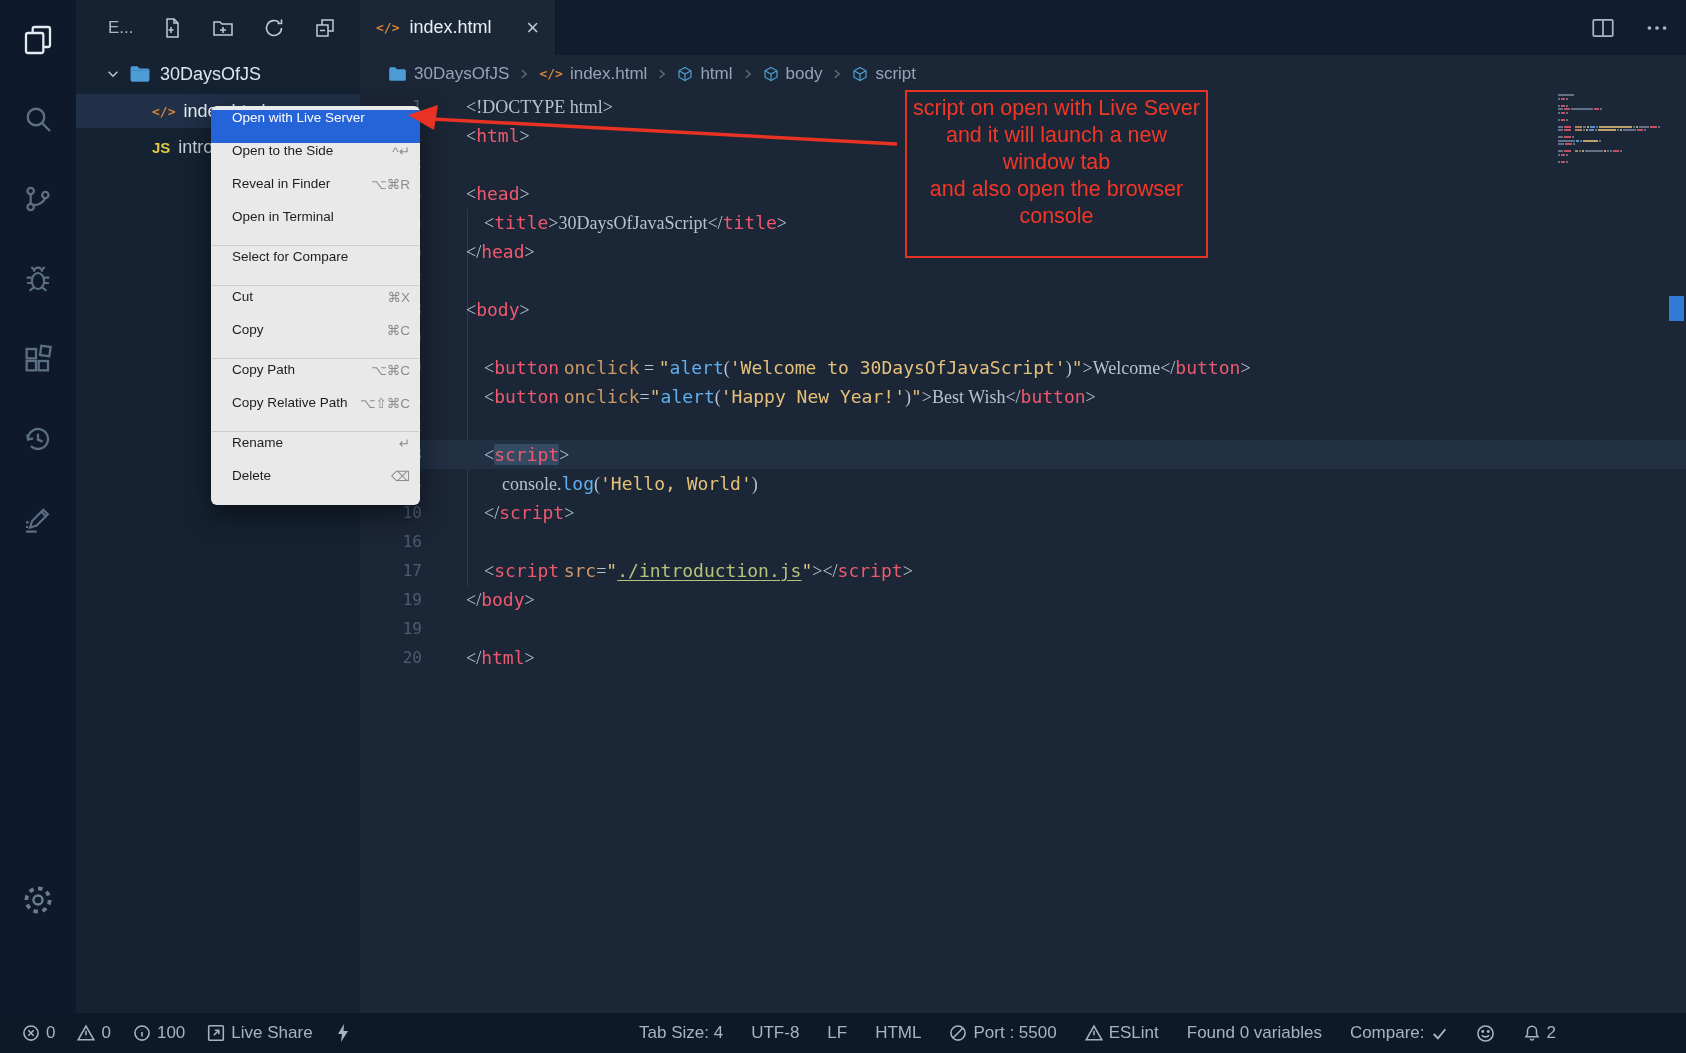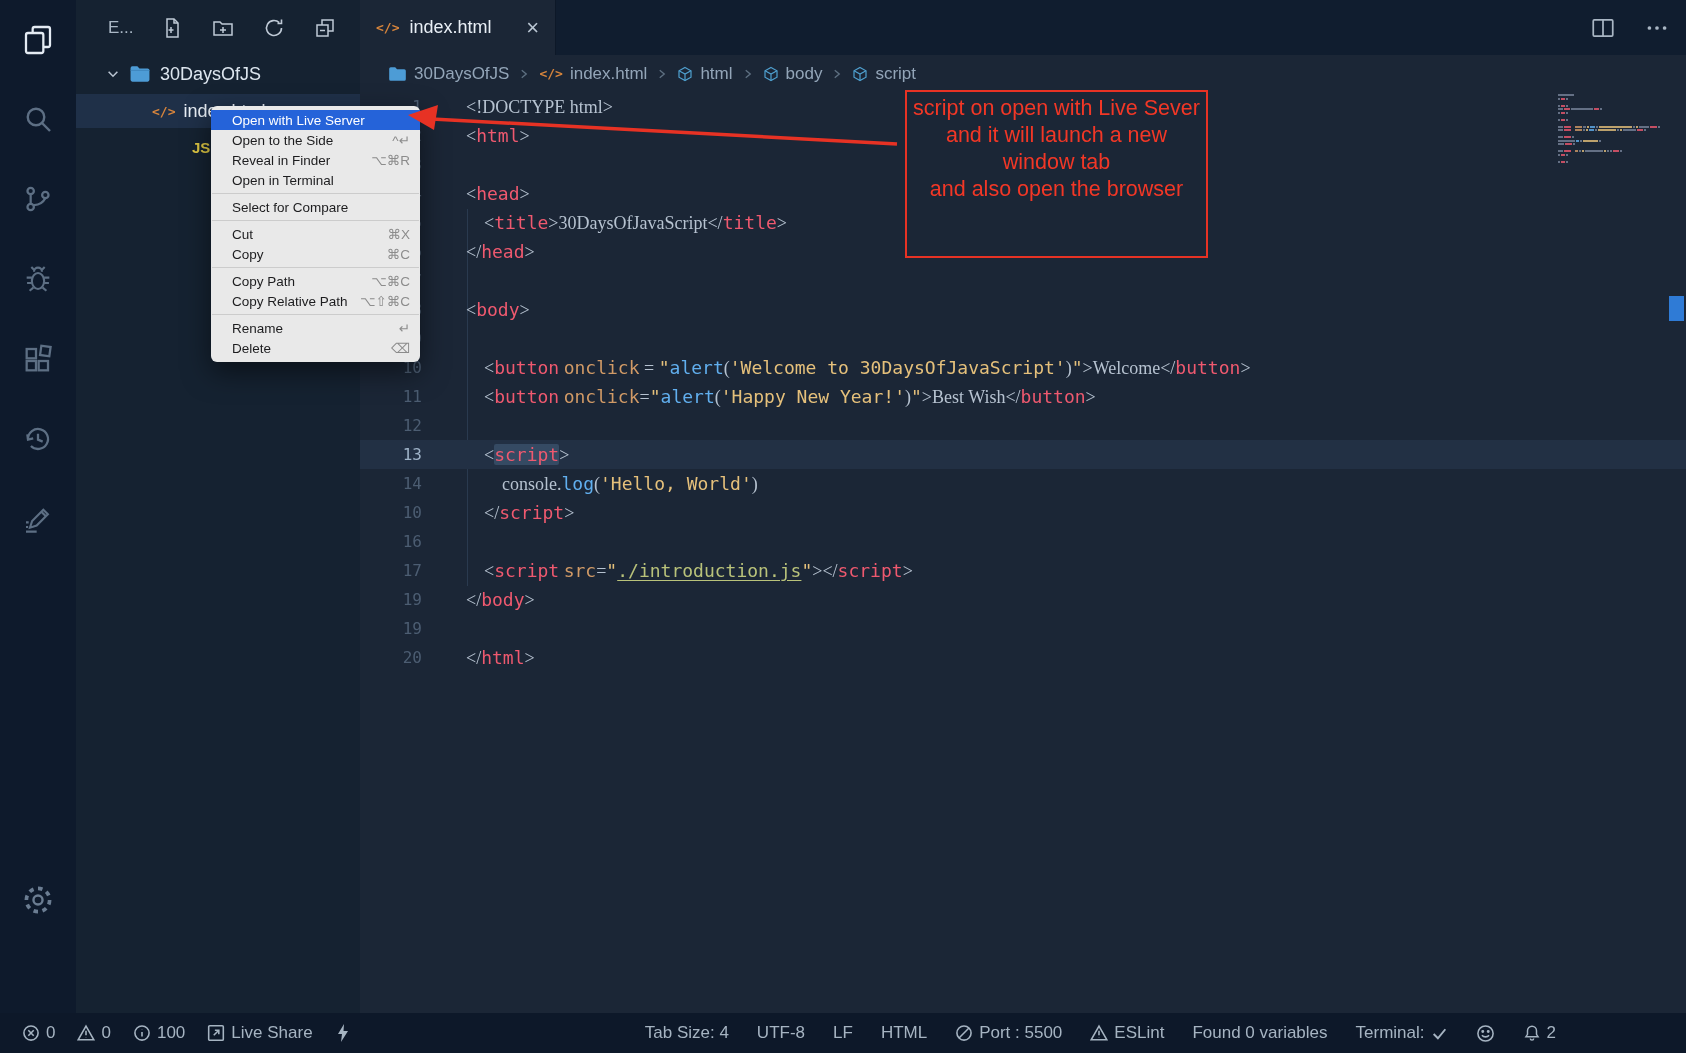--- a/index.html
+++ b/index.html
@@ -19,21 +19,21 @@
 
   
   .sidebar { position:absolute; left:76px; top:0; width:284px; bottom:40px; background:#152231; }
   .sb-head { position:absolute; top:12px; left:0; right:0; height:32px; display:flex; align-items:center; padding-left:32px; color:#aab8c6; font-size:17px; }
   .sb-actions { display:flex; gap:27px; margin-left:26px; color:#bfcad6; }
   .sb-actions .sb-act { width:24px; height:24px; cursor:pointer; }
   .sb-folder { position:absolute; top:58px; left:0; right:0; height:32px; display:flex; align-items:center; padding-left:30px; gap:9px; color:#dde6ef; font-size:18px; cursor:pointer; }
   .sb-file { position:absolute; left:0; right:0; height:34px; display:flex; align-items:center; padding-left:76px; gap:8px; font-size:18px; color:#c6d1dc; cursor:pointer; }
   .sb-file.selected { background:#1f3048; color:#e8eef5; }
   .file-ico-html { color:#d8853c; font-family:"DejaVu Sans Mono",monospace; font-weight:bold; font-size:13px; }
-  .file-ico-js { color:#dfc844; font-weight:bold; font-size:15px;margin-left:40px; }
+  .file-ico-js { color:#dfc844; font-weight:bold; font-size:15px; }
 
   
   .main { position:absolute; left:360px; top:0; right:0; bottom:40px; background:#1b2636; }
   .tab-bar { position:absolute; top:0; left:0; right:0; height:55px; background:#101d2f; }
   .tab { position:absolute; left:0; top:0; width:196px; height:55px; background:#1b2636; display:flex; align-items:center; padding:0 16px; gap:10px; cursor:pointer; border-right:1px solid #0d1828; }
   .tab-label { font-size:18px; color:#e9eff6; }
   .tab-close { margin-left:auto; color:#b9c5d2; font-size:22px; line-height:1; cursor:pointer; }
   .tab-actions { position:absolute; right:16px; top:0; height:55px; display:flex; align-items:center; gap:28px; color:#a9b6c4; }
   .tab-actions > div { cursor:pointer; width:26px; height:26px; }
 
@@ -67,21 +67,21 @@
   .status-bar { position:absolute; left:0; bottom:0; width:100%; height:40px; background:#0d1829; display:flex; align-items:center; font-size:17px; color:#a6b4c2; }
   .sb-left { display:flex; align-items:center; gap:22px; padding-left:22px; }
   .sb-right { margin-left:auto; display:flex; align-items:center; gap:28px; padding-right:130px; }
   .stat { display:flex; align-items:center; gap:6px; cursor:pointer; }
   .stat svg { display:block; }
 
   
   .context-menu { position:absolute; left:211px; top:106px; width:209px; background:#e9e9e9;
     border-radius:6px; box-shadow:0 10px 28px rgba(0,0,0,.5); padding:4px 0; z-index:40;
     font-size:13.5px; color:#1d1d1f; }
-  .menu-item { height:20px; display:flex; align-items:center; padding:0 10px 0 21px; cursor:pointer; }
+  .menu-item { height:33px; display:flex; padding:0 10px 0 21px; cursor:pointer; }
   .menu-item.highlighted { background:#2563d9; color:#fff; }
   .mi-label { white-space:nowrap; }
   .shortcut { margin-left:auto; color:#8c8c8c; }
   .menu-sep { height:1px; background:#cccccc; margin:3px 1px; }
 
   
   .annotation { position:absolute; left:905px; top:90px; width:303px; min-height:168px;
     border:2px solid #e73224; color:#f23726; font-size:21.5px; line-height:27px; text-align:center;
     z-index:45; padding:3px 2px 6px; }
   .arrow-svg { position:absolute; left:0; top:0; width:1686px; height:1053px; pointer-events:none; z-index:46; }
@@ -518,20 +518,21 @@
         <span class="shortcut">⌫</span>
       </div>
     </div>
 
   <div class="annotation">
     <div>
         <div>script on open with Live Sever</div>
         <div>and it will launch a new</div>
         <div>window tab</div>
         <div>and also open the browser</div>
+        <div>console</div>
       </div>
   </div>
   <svg class="arrow-svg">
     <line x1="897" y1="144" x2="432" y2="119" stroke="#e73224" stroke-width="3.5"></line>
     <polygon points="408,115 438,105 434,130" fill="#e73224"></polygon>
   </svg>
 
   <div class="status-bar">
     <div class="sb-left">
       <span class="stat">
@@ -592,21 +593,21 @@
         <svg width="18" height="18" viewBox="0 0 16 16" fill="none" stroke="currentColor" stroke-width="1.4">
             <path d="M8 1.8L15 14H1z"></path>
             <path d="M8 6v4M8 12.2v.2"></path>
           </svg>
         <span>ESLint</span>
       </span>
       <span class="stat">
           <span>Found 0 variables</span>
         </span>
       <span class="stat">
-        <span>Terminal:</span>
+        <span>Compare:</span>
         <svg width="17" height="17" viewBox="0 0 16 16" fill="none" stroke="currentColor" stroke-width="1.8">
             <polyline points="2.5,8.5 6.5,12.5 13.5,4"></polyline>
           </svg>
       </span>
       <span class="stat">
         <svg width="19" height="19" viewBox="0 0 16 16" fill="none" stroke="currentColor" stroke-width="1.3">
             <circle cx="8" cy="8" r="6.4"></circle>
             <circle cx="5.7" cy="6.3" r="0.6" fill="currentColor"></circle>
             <circle cx="10.3" cy="6.3" r="0.6" fill="currentColor"></circle>
             <path d="M5 9.5a3.6 3 0 0 0 6 0"></path>

